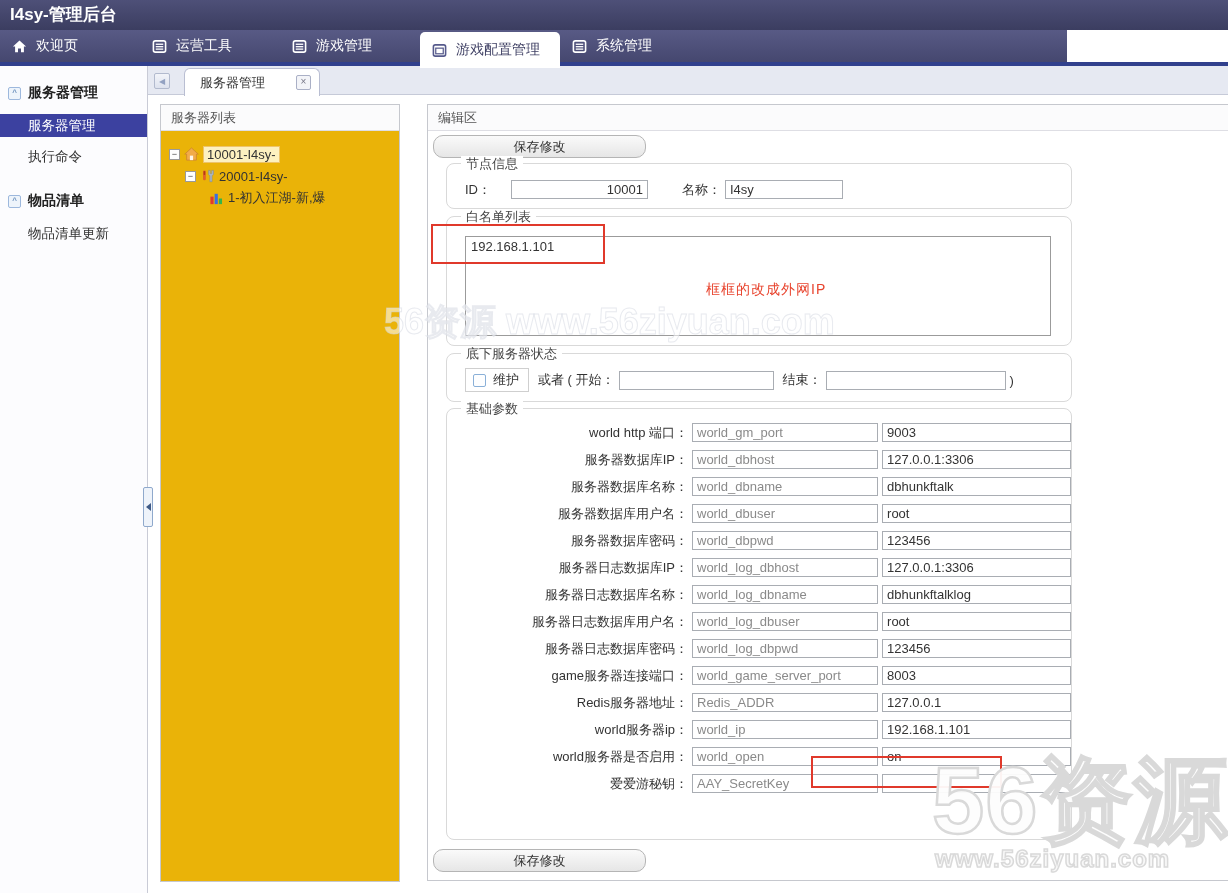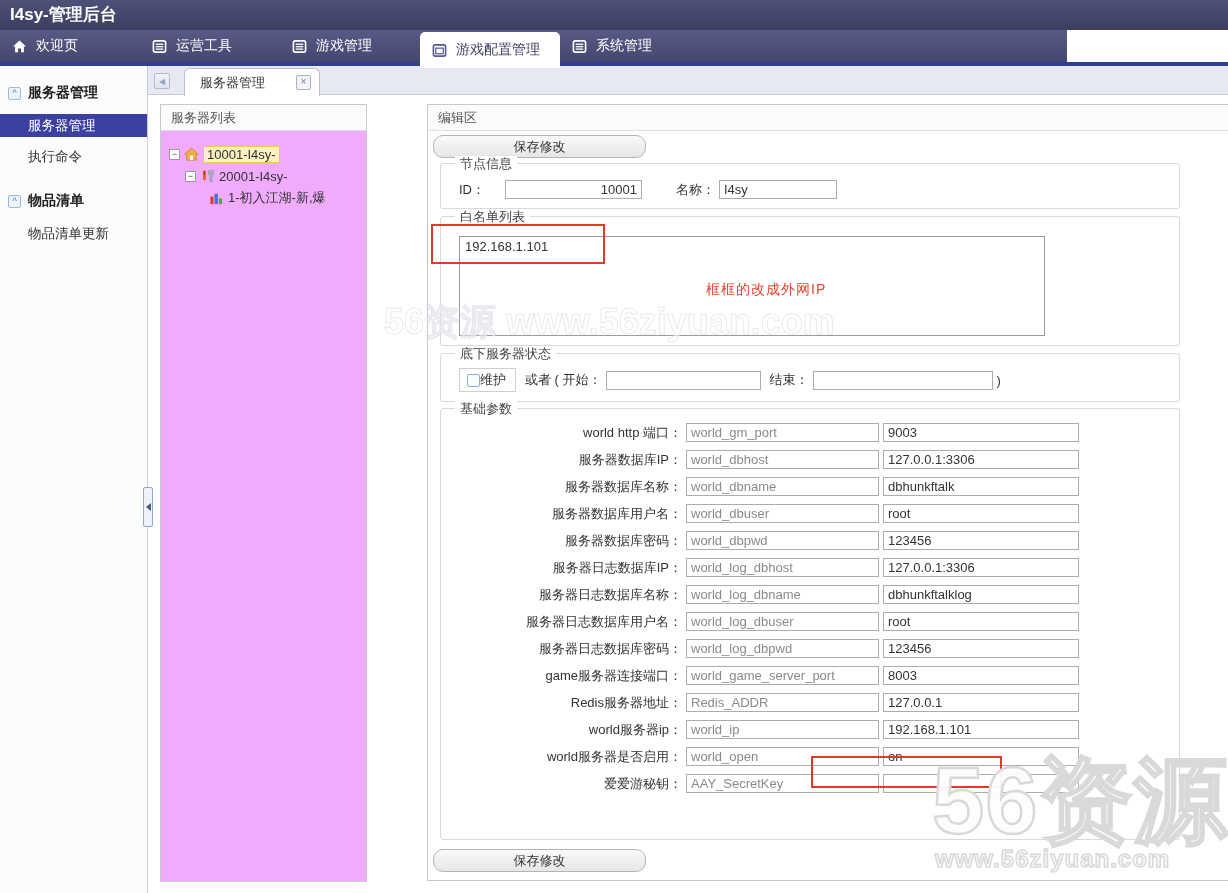--- a/index.html
+++ b/index.html
@@ -79,22 +79,22 @@
   .tab-close{
     width:13px;height:13px;margin-right:8px;border:1px solid #aab0c6;background:#f3f4f8;border-radius:2px;
     font-size:10px;line-height:11px;text-align:center;color:#778;cursor:pointer;
   }
   
   .panel-header{
     height:25px;line-height:25px;padding-left:10px;font-size:13px;color:#555;
     background:#fbfbfc;border-bottom:1px solid #dedee4;
   }
   .tree-panel{
-    position:absolute;left:12px;top:38px;width:207px;height:778px;box-sizing:border-box;
-    border:1px solid #c6c8ce;background:#f0abfc;
+    position:absolute;left:12px;top:38px;width:240px;height:778px;box-sizing:border-box;
+    border:1px solid #c6c8ce;background:#eab308;
   }
   .tree{padding:12px 8px;}
   .tnode{display:flex;align-items:center;height:22px;font-size:13px;color:#333;}
   .tnode.lvl1{padding-left:16px;}
   .tnode.lvl2{padding-left:40px;}
   .expander{
     width:11px;height:11px;box-sizing:border-box;border:1px solid #9a9a9a;background:#fff;
     font-size:9px;line-height:8px;text-align:center;color:#444;margin-right:4px;cursor:pointer;flex:0 0 auto;
   }
   .ticon{display:flex;align-items:center;margin-right:4px;flex:0 0 auto;}
@@ -106,22 +106,22 @@
     border:1px solid #c6c8ce;border-right:none;background:#fff;
   }
   .btn{
     position:absolute;left:5px;width:213px;height:23px;box-sizing:border-box;
     border:1px solid #b5b5b5;border-radius:10px;background:linear-gradient(#fafafa,#e6e6e6);
     font-size:13px;color:#333;cursor:pointer;font-family:inherit;
   }
   .save-top{top:30px;}
   .save-bottom{top:744px;}
   .fieldset{
-    position:absolute;left:12px;width:740px;box-sizing:border-box;
-    border:1px solid #d9d9d9;border-radius:3px;background:transparent;
+    position:absolute;left:18px;width:626px;box-sizing:border-box;
+    border:1px solid #d9d9d9;border-radius:8px;background:transparent;
   }
   .legend{
     position:absolute;top:-8px;left:14px;background:#fff;padding:0 5px;
     font-size:13px;color:#444;line-height:15px;
   }
   .fs-node{top:58px;height:46px;}
   .fs-white{top:111px;height:130px;}
   .fs-status{top:248px;height:49px;}
   .fs-params{top:303px;height:432px;padding-left:47px;}
   .fs-row{display:flex;align-items:center;padding:16px 0 0 18px;font-size:13px;color:#333;}
@@ -131,21 +131,21 @@
   }
   .id-inp{width:137px;margin-left:20px;text-align:right;}
   .name-inp{width:118px;margin-left:4px;}
   .lbl-name{margin-left:34px;}
   .whitelist-area{
     position:absolute;left:18px;top:19px;width:586px;height:100px;box-sizing:border-box;
     border:1px solid #9b9b9b;background:#fff;font-size:13px;color:#333;padding:2px 5px;
     white-space:pre-wrap;cursor:text;
   }
   .chk-wrap{
-    display:inline-flex;align-items:center;gap:0;border:1px solid #cfcfcf;
+    display:inline-flex;align-items:center;gap:7px;border:1px solid #cfcfcf;
     padding:2px 9px 2px 7px;background:#fff;
   }
   .chk{
     appearance:none;-webkit-appearance:none;width:13px;height:13px;margin:0;
     border:1px solid #8ab0d8;background:#fdfeff;border-radius:2px;cursor:pointer;
   }
   .stat-label{margin-left:9px;}
   .start-inp{width:155px;margin-left:4px;}
   .end-inp{width:180px;margin-left:4px;}
   .params{padding:14px 0 0 8px;}

